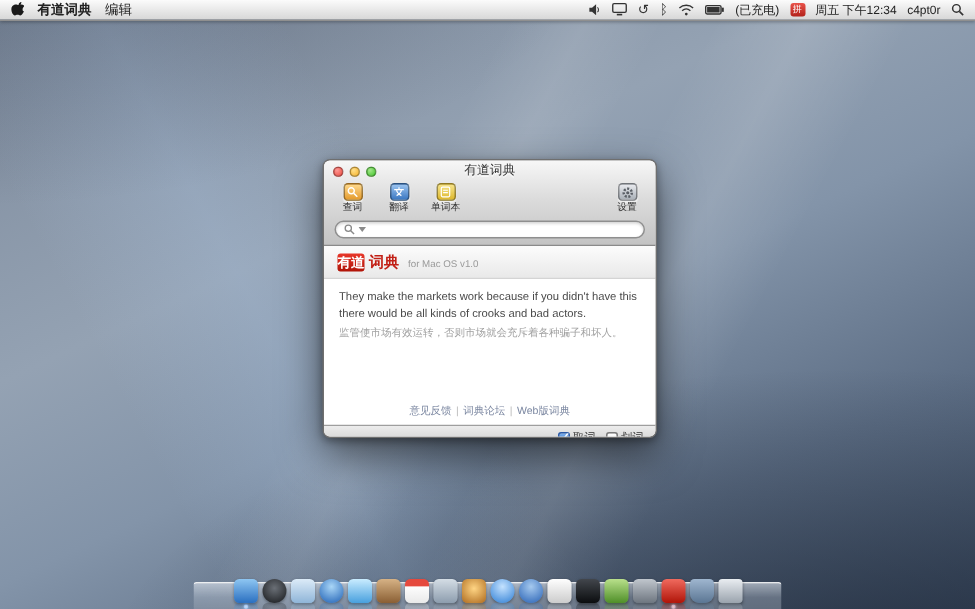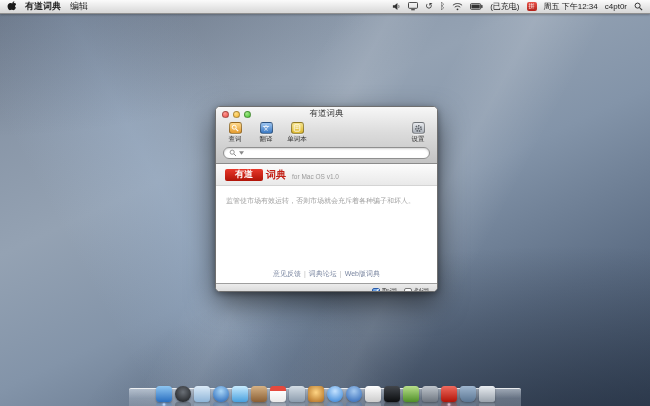--- a/index.html
+++ b/index.html
@@ -56,21 +56,21 @@
   .tb-settings { margin-left:auto; }
   .searchrow { height:17px; padding:1px 7px 4px; }
   .searchfield {
     height:12px; background:#fff; border:1px solid #8f8f8f; border-radius:7px;
     display:flex; align-items:center; padding:0 5px; gap:2px;
     box-shadow:inset 0 1px 2px rgba(0,0,0,0.18);
   }
   .searchfield input { border:none; outline:none; flex:1; font-size:8px; height:10px; background:transparent; }
   
   .banner { height:22px; background:linear-gradient(180deg,#fcfcfc,#e9e9e9); border-bottom:1px solid #d4d4d4; display:flex; align-items:center; padding:0 9px; gap:3px; }
-  .logo-red { background:linear-gradient(180deg,#e8372a,#b01408); color:#fff; font-weight:bold; font-size:9px; padding:1px 10px; border-radius:2px; line-height:10px;font-family:Liberation Mono, monospace; }
+  .logo-red { background:linear-gradient(180deg,#e8372a,#b01408); color:#fff; font-weight:bold; font-size:9px; padding:1px 0; border-radius:2px; line-height:10px; }
   .logo-dark { color:#c22016; font-weight:bold; font-size:10px; }
   .logo-ver { color:#9a9a9a; font-size:6.5px; margin-left:3px; margin-top:3px; }
   
   .content { position:relative; height:97px; background:#fff; padding:7px 10px 0; }
   .art-date { font-size:8px; font-weight:bold; color:#333; margin-bottom:5px; }
   .art-en { font-size:7.5px; color:#4a4a4a; line-height:1.45; width:200px; }
   .art-zh { font-size:7px; color:#a2a2a2; line-height:1.5; margin-top:3px; width:200px; }
   .footer-links { position:absolute; bottom:4px; left:0; right:0; text-align:center; font-size:7px; color:#8a8a8a; }
   .footer-links a { color:#7a86a0; text-decoration:none; }
   .footer-links .sep { margin:0 3px; color:#bbb; }
@@ -230,20 +230,21 @@
       </div>
     </div>
 
     <div class="banner">
       <span class="logo-red">有道</span>
       <span class="logo-dark">词典</span>
       <span class="logo-ver">for Mac OS v1.0</span>
     </div>
 
     <div class="content">
+      <div class="art-en">They make the markets work because if you didn't have this there would be all kinds of crooks and bad actors.</div>
       <div class="art-zh">监管使市场有效运转，否则市场就会充斥着各种骗子和坏人。</div>
       <div class="footer-links">
         <a href="#">意见反馈</a><span class="sep">|</span><a href="#">词典论坛</a><span class="sep">|</span><a href="#">Web版词典</a>
       </div>
     </div>
 
     <div class="statusbar">
       <span class="toggle">
         <span class="cbox checked"></span>
         <span>取词</span>

